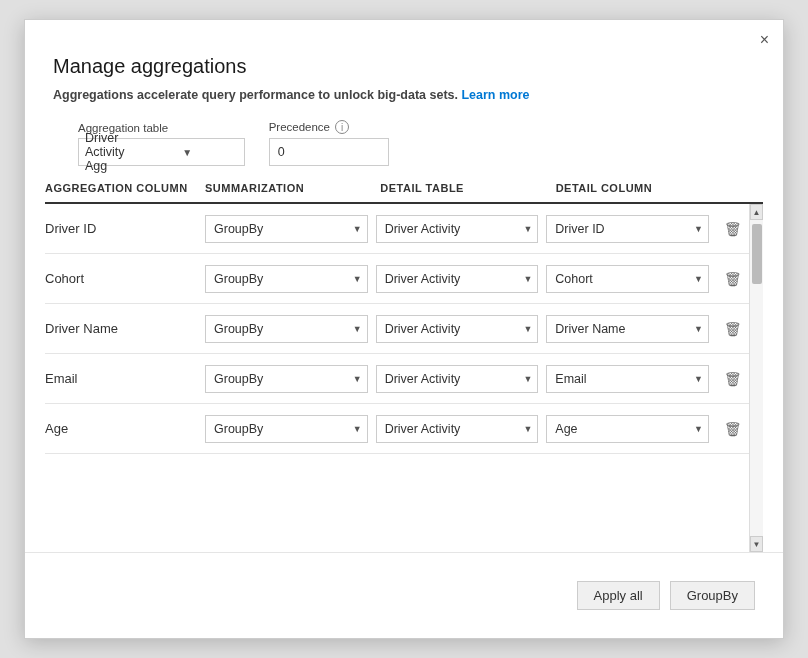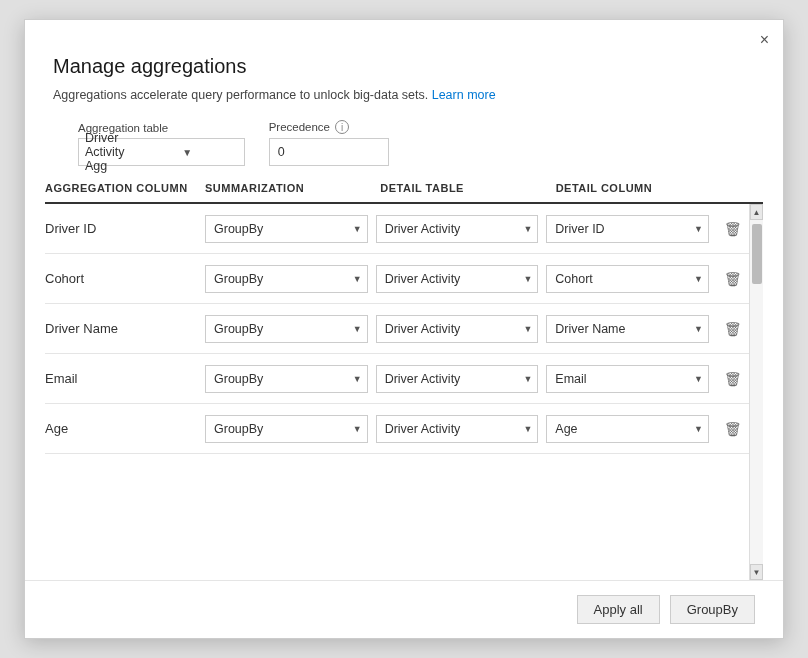--- a/index.html
+++ b/index.html
@@ -41,20 +41,21 @@
       font-size: 20px;
       font-weight: 300;
       color: #1a1a1a;
       margin-bottom: 10px;
       margin-top: 11px;
     }
     .dialog-subtitle {
       font-size: 12.5px;
       color: #444;
       margin-bottom: 18px;
+      font-weight: bold;
     }
     .dialog-subtitle a {
       color: #0078d4;
       text-decoration: none;
     }
     .controls-row {
       display: flex;
       align-items: flex-end;
       gap: 24px;
       padding: 0 28px 16px 28px;
@@ -223,21 +224,21 @@
     .scroll-thumb {
       width: 10px;
       height: 60px;
       background: #bbb;
       position: absolute;
       top: 4px;
       left: 2px;
       border-radius: 2px;
     }
     .dialog-footer {
-      padding: 14px 28px;
+      padding: 28px 28px;
       display: flex;
       justify-content: flex-end;
       gap: 10px;
       border-top: 1px solid #e5e5e5;
       margin-top: auto;
     }
     .btn-primary {
       background: #f0f0f0;
       border: 1px solid #ccc;
       padding: 6px 16px;

